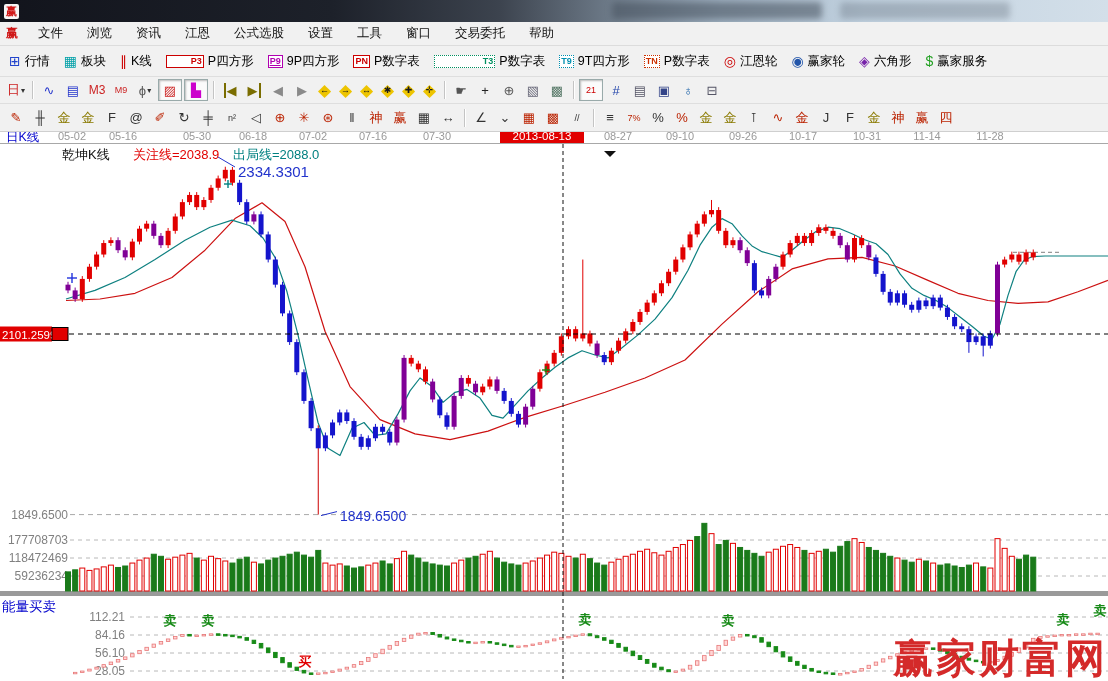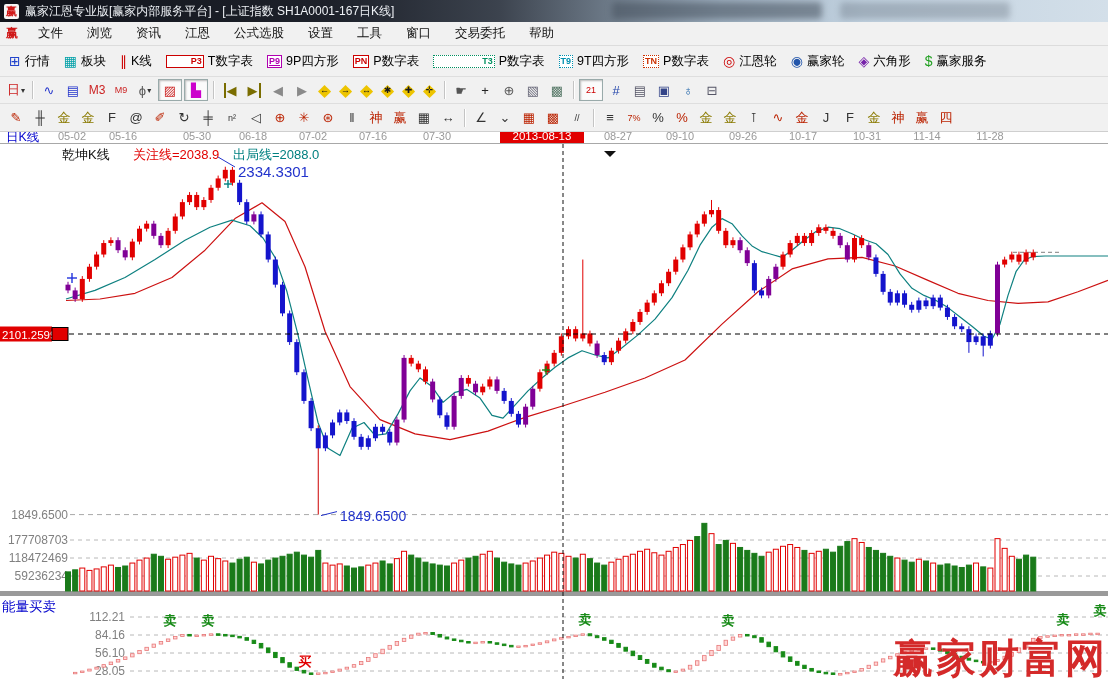--- a/index.html
+++ b/index.html
@@ -44,21 +44,20 @@
 <body>
 
 <div class="screen">
 
   <div class="titlebar">
     <div class="blob" style="left:612px;width:210px;"></div>
     <div class="blob" style="left:840px;width:170px;opacity:.5;"></div>
     <span class="logo-box">
         <span>赢</span>
       </span>
-    <span>赢家江恩专业版[赢家内部服务平台] - [上证指数  SH1A0001-167日K线]</span>
   </div>
 
   <div class="menubar">
     <span class="logo">赢</span>
   <span class="mitem">文件</span>
       <span class="mitem">浏览</span>
       <span class="mitem">资讯</span>
       <span class="mitem">江恩</span>
       <span class="mitem">公式选股</span>
       <span class="mitem">设置</span>
@@ -76,21 +75,21 @@
       <span class="tb1-item">
         <span class="tb1-icon" style="color: rgb(0, 160, 168);">▦</span>
         <span>板块</span>
       </span>
       <span class="tb1-item">
         <span class="tb1-icon" style="color: rgb(204, 0, 0);">∥</span>
         <span>K线</span>
       </span>
       <span class="tb1-item">
         <span class="badge" style="color: rgb(204, 0, 0); border-color: rgb(204, 0, 0); padding-left: 24px;">P3</span>
-        <span>T数字表</span>
+        <span>P四方形</span>
       </span>
       <span class="tb1-item">
         <span class="badge" style="color: rgb(176, 0, 176); border-color: rgb(176, 0, 176); text-decoration: underline;">P9</span>
         <span>9P四方形</span>
       </span>
       <span class="tb1-item">
         <span class="badge" style="color: rgb(204, 0, 0); border-color: rgb(204, 0, 0);">PN</span>
         <span>P数字表</span>
       </span>
       <span class="tb1-item">

